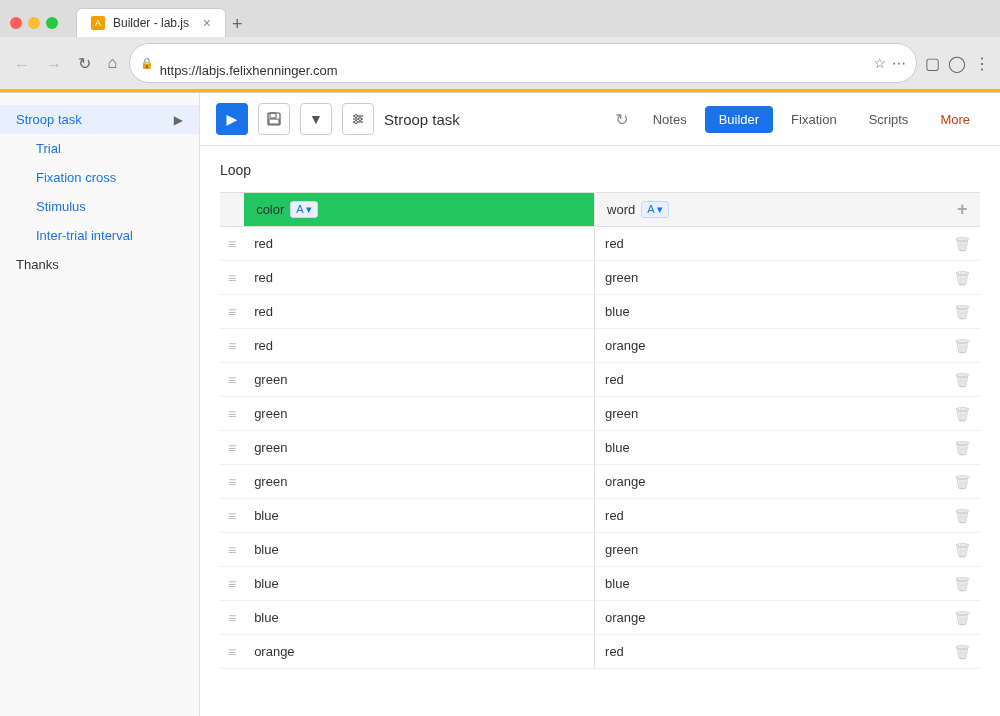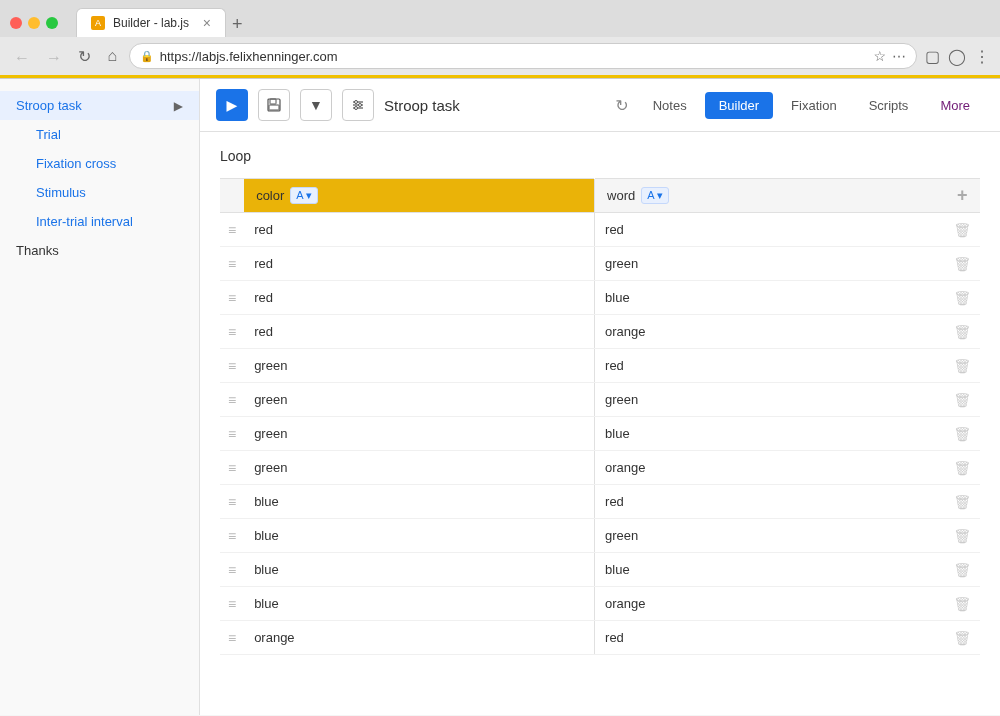--- a/index.html
+++ b/index.html
@@ -16,21 +16,21 @@
     .tabs { display: flex; align-items: flex-end; margin-left: 10px; }
     .tab { background: white; border-radius: 6px 6px 0 0; padding: 6px 14px; font-size: 12px; color: #333; display: flex; align-items: center; gap: 8px; min-width: 150px; border: 1px solid #ccc; border-bottom: none; }
     .tab-favicon { width: 14px; height: 14px; background: #f0a000; border-radius: 2px; display: flex; align-items: center; justify-content: center; font-size: 9px; color: white; }
     .tab-close { margin-left: auto; color: #888; font-size: 14px; cursor: pointer; }
     .tab-new { margin-left: 6px; color: #666; font-size: 18px; cursor: pointer; line-height: 1; padding-bottom: 4px; }
     .browser-toolbar { display: flex; align-items: center; padding: 6px 10px; gap: 8px; background: #e8e8e8; border-bottom: 3px solid #f0c000; }
     .nav-btn { background: none; border: none; color: #666; font-size: 16px; cursor: pointer; padding: 2px 4px; }
     .nav-btn:disabled { color: #bbb; cursor: default; }
     .address-bar { flex: 1; display: flex; align-items: center; background: white; border: 1px solid #ccc; border-radius: 20px; padding: 4px 10px; gap: 6px; }
     .address-bar-lock { color: #666; font-size: 11px; }
-    .address-bar-url { flex: 1; font-size: 13px; color: #333; }
+    .address-bar-url { flex: 1; font-size: 13px; color: #333; margin-top: 15px; }
     .address-bar-right { display: flex; gap: 6px; color: #666; font-size: 14px; }
     .toolbar-right { display: flex; gap: 8px; align-items: center; color: #666; font-size: 16px; }
 
     
     .app { display: flex; height: calc(716px - 80px); }
 
     
     .sidebar { width: 200px; background: #f9f9f9; border-right: 1px solid #e0e0e0; padding: 12px 0; flex-shrink: 0; }
     .sidebar-item { padding: 7px 16px; cursor: pointer; color: #1a73e8; font-size: 13px; display: flex; align-items: center; justify-content: space-between; }
     .sidebar-item.active { background: #e8f0fe; font-weight: 500; }
@@ -41,21 +41,21 @@
 
     
     .app-toolbar { display: flex; align-items: center; padding: 10px 16px; border-bottom: 1px solid #e0e0e0; background: white; gap: 10px; }
     .play-btn { background: #1a73e8; border: none; color: white; border-radius: 4px; width: 32px; height: 32px; font-size: 14px; cursor: pointer; display: flex; align-items: center; justify-content: center; }
     .toolbar-icon-btn { background: none; border: 1px solid #ccc; border-radius: 4px; width: 32px; height: 32px; cursor: pointer; display: flex; align-items: center; justify-content: center; color: #555; font-size: 14px; }
     .component-title { flex: 1; font-size: 15px; font-weight: 400; color: #333; }
     .refresh-btn { background: none; border: none; color: #888; cursor: pointer; font-size: 16px; }
     .nav-tabs { display: flex; gap: 4px; margin-left: auto; }
     .nav-tab { padding: 6px 14px; border-radius: 4px; cursor: pointer; color: #555; font-size: 13px; border: none; background: none; }
     .nav-tab.active { background: #1a73e8; color: white; }
-    .nav-tab-more { padding: 6px 14px; color: #701a75; font-size: 13px; cursor: pointer; }
+    .nav-tab-more { padding: 6px 14px; color: #c2410c; font-size: 13px; cursor: pointer; }
 
     
     .main-content { flex: 1; overflow-y: auto; background: white; }
     .main-inner { padding: 16px 20px; }
 
     .loop-header { font-size: 14px; font-weight: 500; color: #333; margin-bottom: 14px; }
 
     
     .loop-table { width: 100%; border-collapse: collapse; }
     .loop-table thead tr { background: #f5f5f5; }
@@ -170,21 +170,21 @@
     </div>
 
     <div class="main-content">
       <div class="main-inner">
         <div class="loop-header">Loop</div>
 
         <table class="loop-table">
           <thead>
             <tr>
               <th style="width:28px; background:#f5f5f5; border-bottom:1px solid #e0e0e0; border-top:1px solid #e0e0e0;"></th>
-              <th class="col-header" style="width:46%; background:#eab308;">
+              <th class="col-header" style="width:46%; background:#22c55e;">
                 <div class="col-header-inner">
                   <span>color</span>
                   <span class="col-type-badge">A ▾</span>
                 </div>
               </th>
               <th class="col-separator" style="background:#e0e0e0; padding:0;"></th>
               <th class="col-header" style="width:46%; background:#f5f5f5;">
                 <div class="col-header-inner">
                   <span>word</span>
                   <span class="col-type-badge">A ▾</span>

